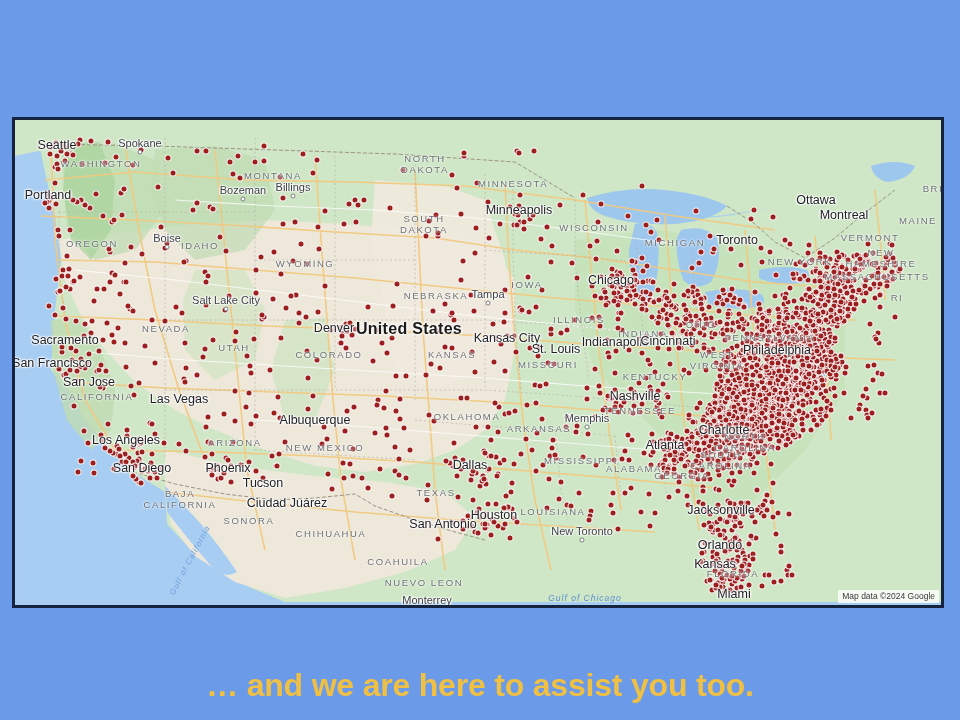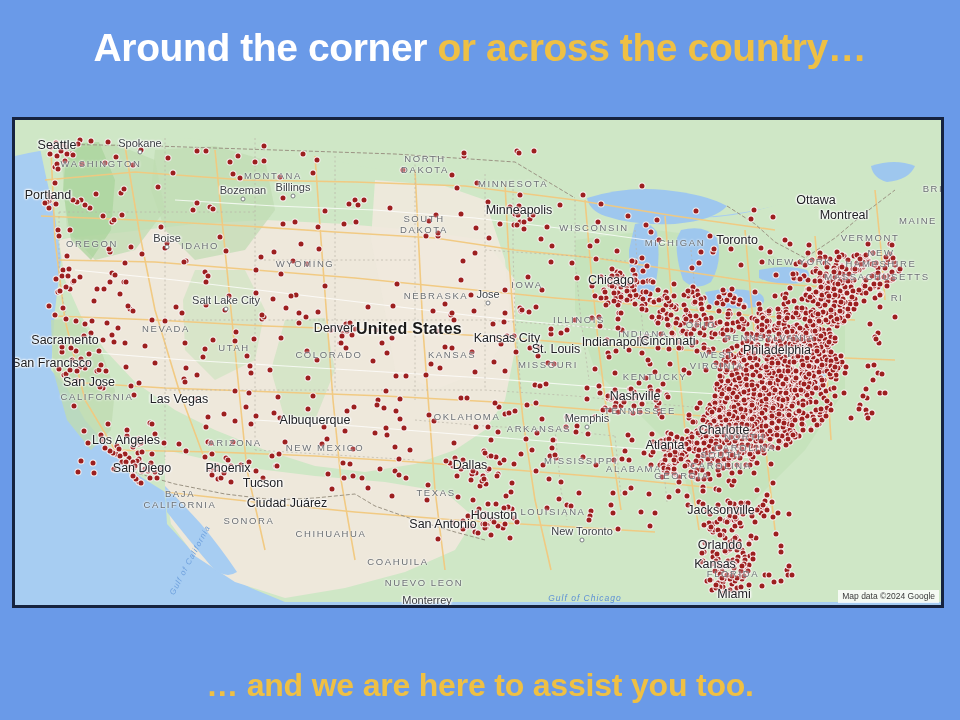--- a/index.html
+++ b/index.html
@@ -82,23 +82,20 @@
   .caption2{
     position:absolute;left:0;top:667px;width:960px;text-align:center;
     font-size:32px;font-weight:bold;color:#efc044;white-space:nowrap;letter-spacing:-0.2px;
   }
 </style>
 </head>
 <body>
 
 <div class="slide">
 
-  <div class="headline">
-    <span class="hl-white">Around the corner</span><span class="hl-gold"> or across the country…</span>
-  </div>
 
   <div class="map-frame">
     <div class="map-canvas">
 
       <svg class="map-svg" viewBox="0 0 926 485" preserveAspectRatio="none">
         <defs>
           <linearGradient id="gwater" x1="0" y1="0" x2="0" y2="1">
             <stop offset="0" stop-color="#a9cff3"></stop>
               <stop offset="1" stop-color="#a2caf0"></stop>
           </linearGradient>
@@ -3221,21 +3218,21 @@
           <div class="city-ring" style="left: 228px; top: 79px;"></div>
           <div class="lbl lbl-city" style="left: 278px; top: 67px;">Billings</div>
           <div class="city-ring" style="left: 278px; top: 76px;"></div>
           <div class="lbl lbl-city-big" style="left: 504px; top: 90px;">Minneapolis</div>
           <div class="lbl lbl-city" style="left: 211px; top: 180px;">Salt Lake City</div>
           <div class="city-ring" style="left: 211px; top: 189px;"></div>
           <div class="lbl lbl-city-big" style="left: 50px; top: 220px;">Sacramento</div>
           <div class="lbl lbl-city-big" style="left: 37px; top: 243px;">San Francisco</div>
           <div class="lbl lbl-city-big" style="left: 74px; top: 262px;">San Jose</div>
           <div class="lbl lbl-city-big" style="left: 319px; top: 208px;">Denver</div>
-          <div class="lbl lbl-city" style="left: 473px; top: 174px;">Jose</div>
+          <div class="lbl lbl-city" style="left: 473px; top: 174px;">Tampa</div>
           <div class="city-ring" style="left: 473px; top: 183px;"></div>
           <div class="lbl lbl-city-big" style="left: 492px; top: 218px;">Kansas City</div>
           <div class="lbl lbl-city-big" style="left: 541px; top: 229px;">St. Louis</div>
           <div class="lbl lbl-city-big" style="left: 596px; top: 160px;">Chicago</div>
           <div class="lbl lbl-city-big" style="left: 600px; top: 222px;">Indianapolis</div>
           <div class="lbl lbl-city-big" style="left: 653px; top: 221px;">Cincinnati</div>
           <div class="lbl lbl-city-big" style="left: 164px; top: 279px;">Las Vegas</div>
           <div class="lbl lbl-city-big" style="left: 111px; top: 320px;">Los Angeles</div>
           <div class="lbl lbl-city-big" style="left: 127px; top: 348px;">San Diego</div>
           <div class="lbl lbl-city-big" style="left: 213px; top: 348px;">Phoenix</div>

